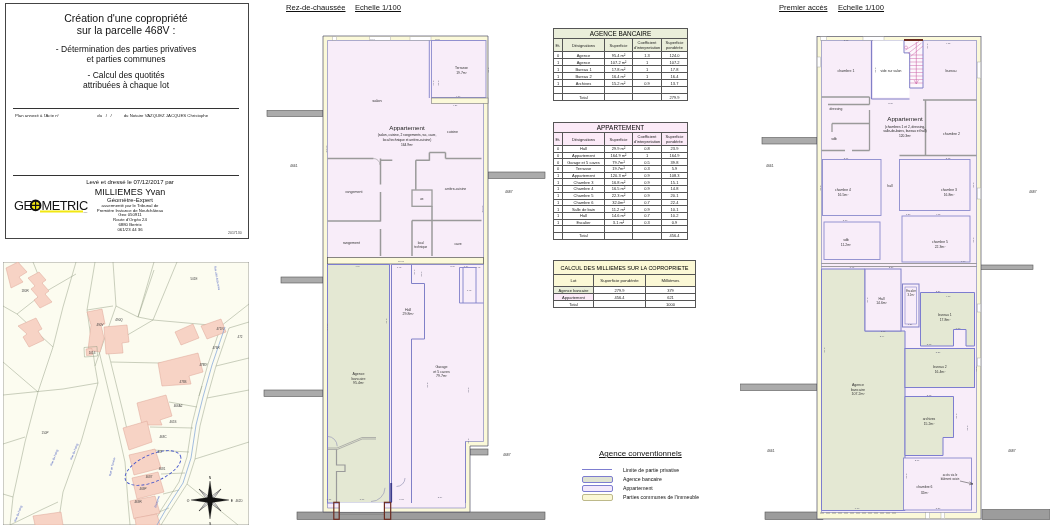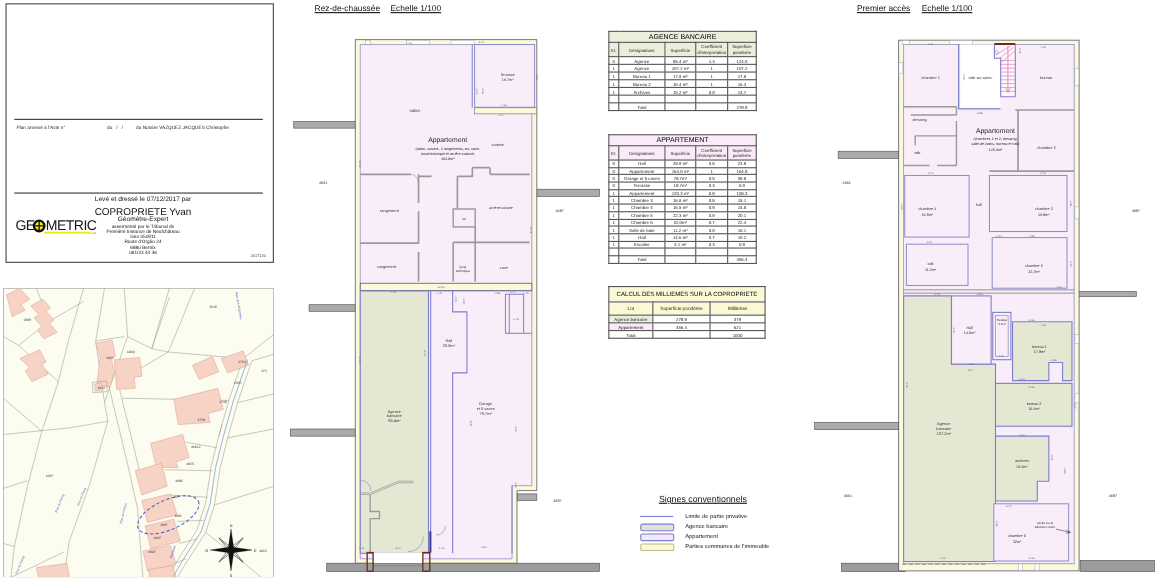--- a/index.html
+++ b/index.html
@@ -13,32 +13,35 @@
 .t3 th.hd{background:#fbf8d5;}
 .small{font-size:4px;color:#222;}
 .hdr{font-size:7.6px;color:#111;text-decoration:underline;}
 </style>
 </head>
 <body>
 <div id="page">
 
 <div class="abs" style="left:5px;top:3px;width:242px;height:234px;border:1px solid #444;background:#fff;"></div>
 
-
-
+<div class="abs ctr" style="left:6px;top:12px;width:240px;font-size:10.5px;color:#111;line-height:1.15;">Création d'une copropriété<br>sur la parcelle 468V :</div>
+
+<div class="abs ctr" style="left:6px;top:44px;width:240px;font-size:8.5px;color:#111;line-height:1.18;">- Détermination des parties privatives<br>et parties communes</div>
+
+<div class="abs ctr" style="left:6px;top:70px;width:240px;font-size:8.5px;color:#111;line-height:1.18;">- Calcul des quotités<br>attribuées à chaque lot</div>
 
 <div class="abs" style="left:13px;top:108px;width:226px;height:0;border-top:0.8px solid #333;"></div>
 
 <div class="abs" style="left:15px;top:113px;width:228px;font-size:4.3px;color:#222;">Plan annexé à l'Acte n°<span style="margin-left:38px;">du&nbsp;&nbsp;&nbsp;/&nbsp;&nbsp;&nbsp;/</span><span style="margin-left:12px;">du Notaire VAZQUEZ JACQUES Christophe</span></div>
 
 <div class="abs" style="left:13px;top:175px;width:226px;height:0;border-top:0.8px solid #333;"></div>
 
 <div class="abs ctr" style="left:40px;top:179px;width:180px;font-size:6px;color:#111;">Levé et dressé le 07/12/2017 par</div>
 
-<div class="abs ctr" style="left:40px;top:187px;width:180px;font-size:9px;color:#111;">COPROPRIETE Yvan</div>
+<div class="abs ctr" style="left:40px;top:187px;width:180px;font-size:9px;color:#111;">MILLIEMES Yvan</div>
 
 <div class="abs ctr" style="left:60px;top:197px;width:140px;font-size:6px;color:#111;">Géomètre-Expert</div>
 <div class="abs ctr" style="left:60px;top:204px;width:140px;font-size:4.3px;color:#111;line-height:1.1;">assermenté par le Tribunal de<br>Première Instance de Neufchâteau<br>Geo 050911<br>Route d'Orgéo 24<br>6880 Bertrix<br>061/23 44 36</div>
 
 <div class="abs" style="left:13px;top:196px;width:76px;height:18px;text-align:center;">
 <svg width="76" height="18" viewBox="0 0 76 18">
 <text x="1" y="13.5" font-family="Liberation Sans,sans-serif" font-size="12.8" fill="#151515" letter-spacing="-0.5">GE</text>
 <circle cx="22.6" cy="9.4" r="4.8" fill="#f2e812" stroke="#111" stroke-width="2.1"></circle>
 <path d="M22.6 4.4 V14.4 M17.6 9.4 H27.6" stroke="#111" stroke-width="1.2"></path>
 <text x="28.6" y="13.5" font-family="Liberation Sans,sans-serif" font-size="12.8" fill="#151515" letter-spacing="-0.5">METRIC</text>
@@ -278,21 +281,21 @@
           </tr>
 <tr class="small" style="height:7px;">
             <td>Total</td>
             <td></td>
             <td>1000</td>
           </tr>
 </tbody>
       </table>
 </div>
 
-<div class="abs" style="left:599px;top:449px;font-size:8px;color:#111;text-decoration:underline;">Signes conventionnels</div>
+<div class="abs" style="left:599px;top:449px;font-size:8px;color:#111;text-decoration:underline;">Agence conventionnels</div>
 
 <div class="abs" style="left:582px;top:469px;width:30px;height:0;border-top:1.2px solid #7d7dd0;"></div>
 <div class="abs" style="left:623px;top:466.5px;font-size:5.2px;color:#111;">Limite de partie privative</div>
 
 <div class="abs" style="left:582px;top:475.5px;width:29px;height:5px;background:#dfe3d1;border:1px solid #7d7dd0;border-radius:2px;"></div>
 <div class="abs" style="left:623px;top:475.5px;font-size:5.2px;color:#111;">Agence bancaire</div>
 
 <div class="abs" style="left:582px;top:484.5px;width:29px;height:5px;background:#f3e9fb;border:1px solid #7d7dd0;border-radius:2px;"></div>
 <div class="abs" style="left:623px;top:484.5px;font-size:5.2px;color:#111;">Appartement</div>
 

